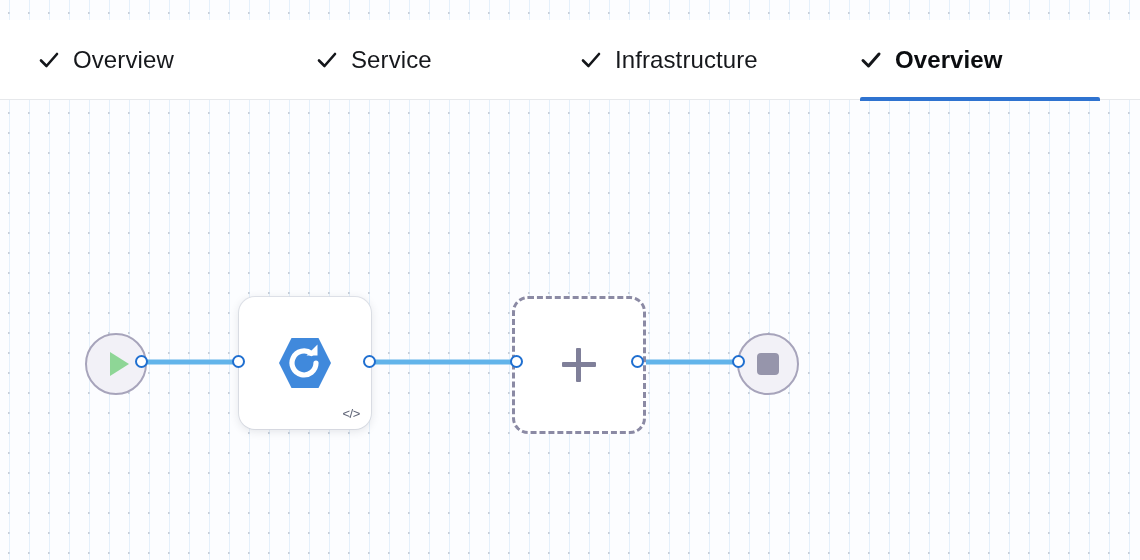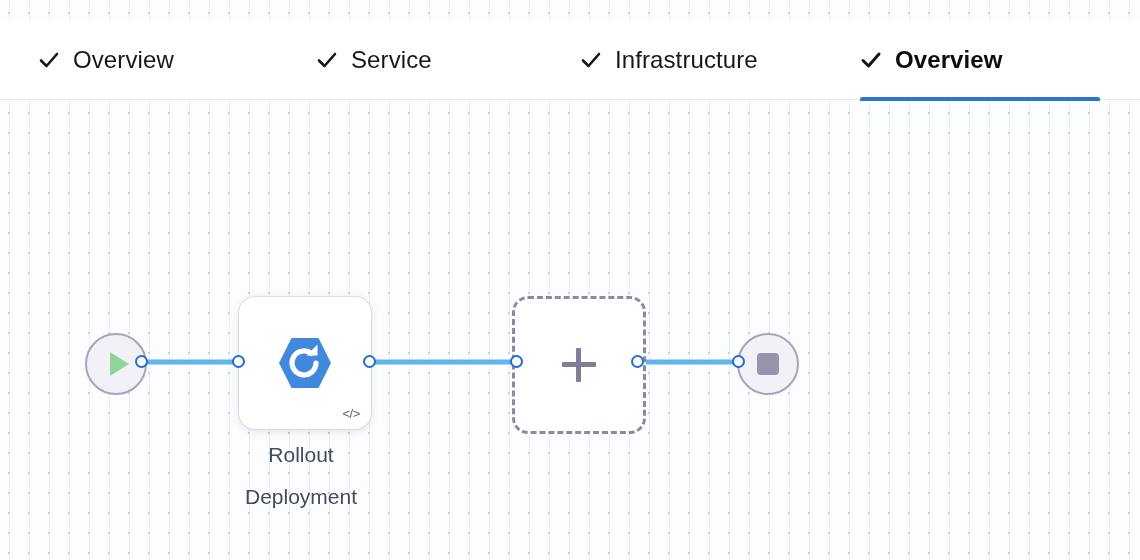--- a/index.html
+++ b/index.html
@@ -285,22 +285,20 @@
         <svg class="step-icon" viewBox="0 0 58 54">
           <path d="M15.5 2 H42.5 L55 27 L42.5 52 H15.5 L3 27 Z" fill="#4089dc"></path>
           <path d="M40 27 a12 12 0 1 1 -4.6 -9.5" fill="none" stroke="#ffffff" stroke-width="5.2" stroke-linecap="round"></path>
           <path d="M41.5 8.5 L41.5 19.5 L30.5 19.5 Z" fill="#ffffff"></path>
         </svg>
       </div>
       <span class="code-badge">&lt;/&gt;</span>
     </div>
     <span class="handle" style="left:232px;top:255px;"></span>
     <span class="handle" style="left:363px;top:255px;"></span>
-    <span class="node-label" style="left:201px;top:334px;width:200px;">Rollout
-Deployment</span>
 
     <div class="node" style="left:512px;top:196px;">
       <div class="add-node">
         <span class="plus"></span>
       </div>
     </div>
     <span class="handle" style="left:510px;top:255px;"></span>
     <span class="handle" style="left:631px;top:255px;"></span>
 
     <div class="node" style="left:737px;top:233px;">

